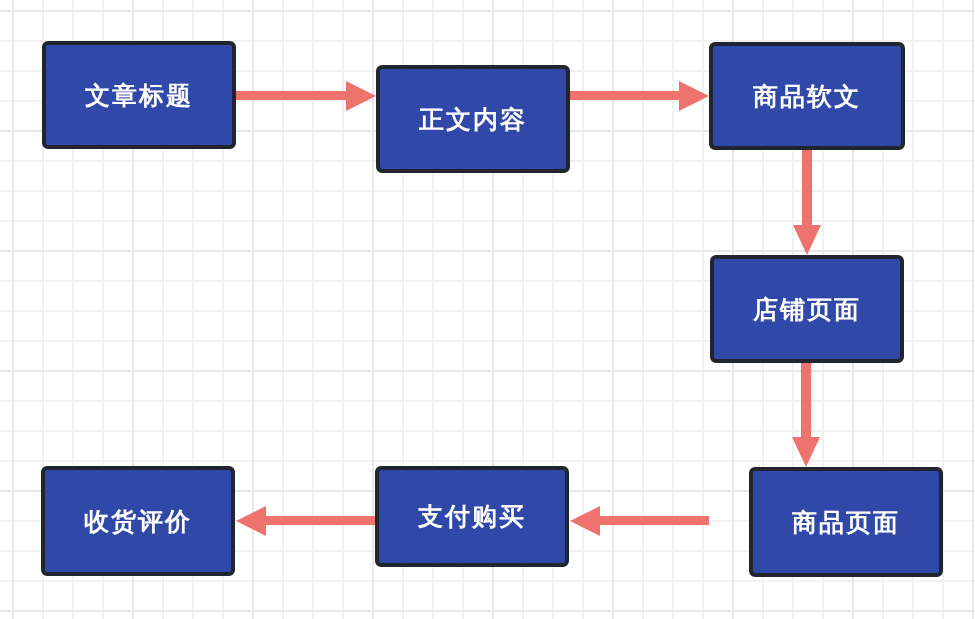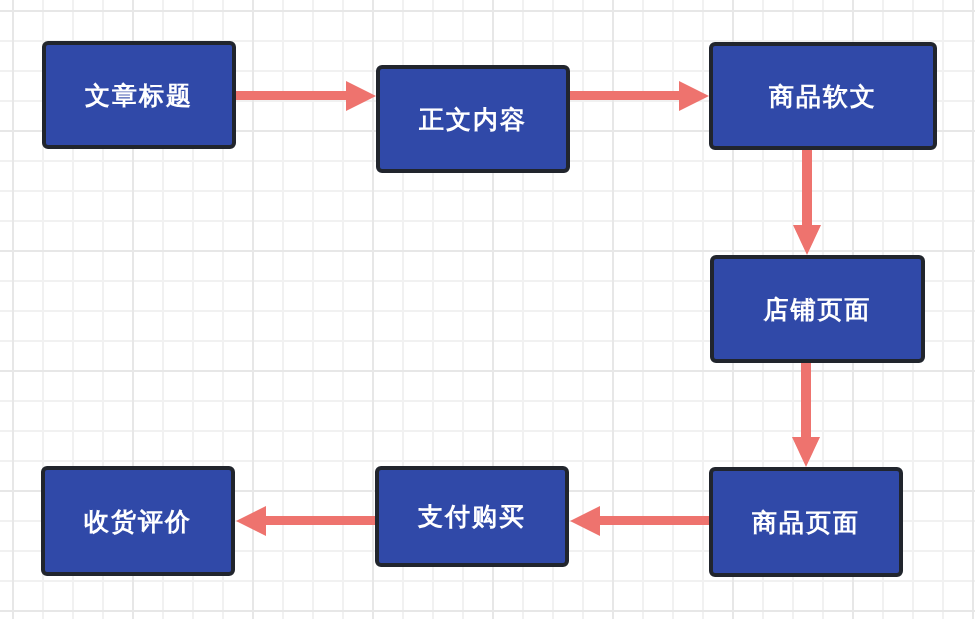--- a/index.html
+++ b/index.html
@@ -43,23 +43,23 @@
   .node-label {
     color: var(--node-text);
     font-size: 25px;
     font-weight: bold;
     letter-spacing: 2px;
     white-space: nowrap;
   }
 
   .n1 { left: 42px;  top: 41px; }
   .n2 { left: 376px; top: 41px; margin-top: 24px; }
-  .n3 { left: 709px; top: 42px;  width: 228px; }
-  .n4 { left: 710px; top: 255px; width: 215px; }
-  .n5 { left: 709px; top: 467px; height: 110px; }
+  .n3 { left: 709px; top: 42px;  width: 196px; }
+  .n4 { left: 710px; top: 255px; width: 194px; }
+  .n5 { left: 749px; top: 467px; height: 110px; }
   .n6 { left: 375px; top: 466px; height: 101px; }
   .n7 { left: 41px;  top: 466px; height: 110px; }
 
   .arrow { position: absolute; }
   .arrow .shaft { position: absolute; background: var(--arrow); }
   .arrow .head { position: absolute; width: 0; height: 0; }
 
   
   .arrow.h { height: 30px; }
   .arrow.h .shaft { top: 10px; height: 9px; }

